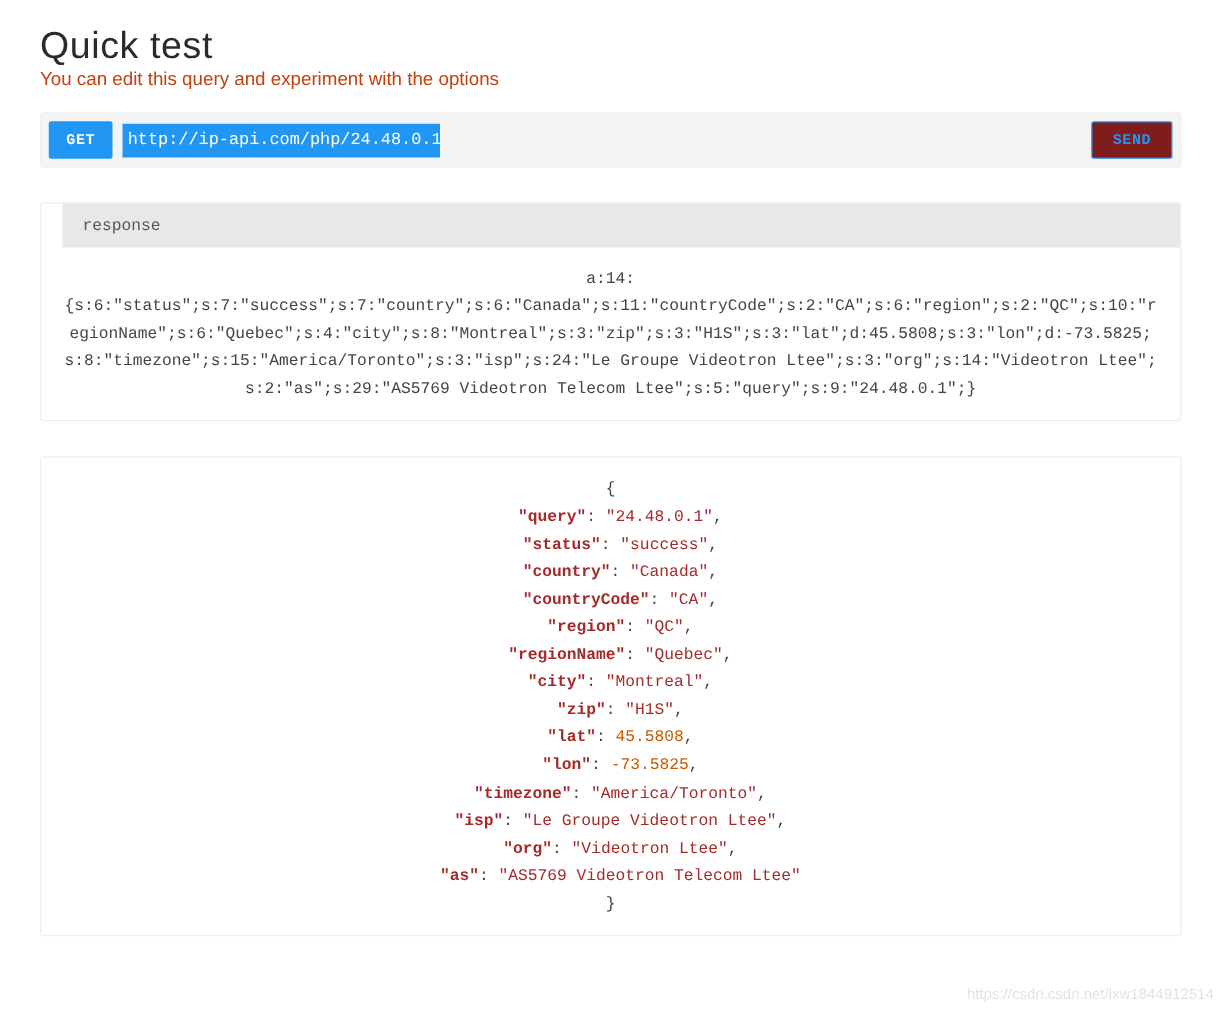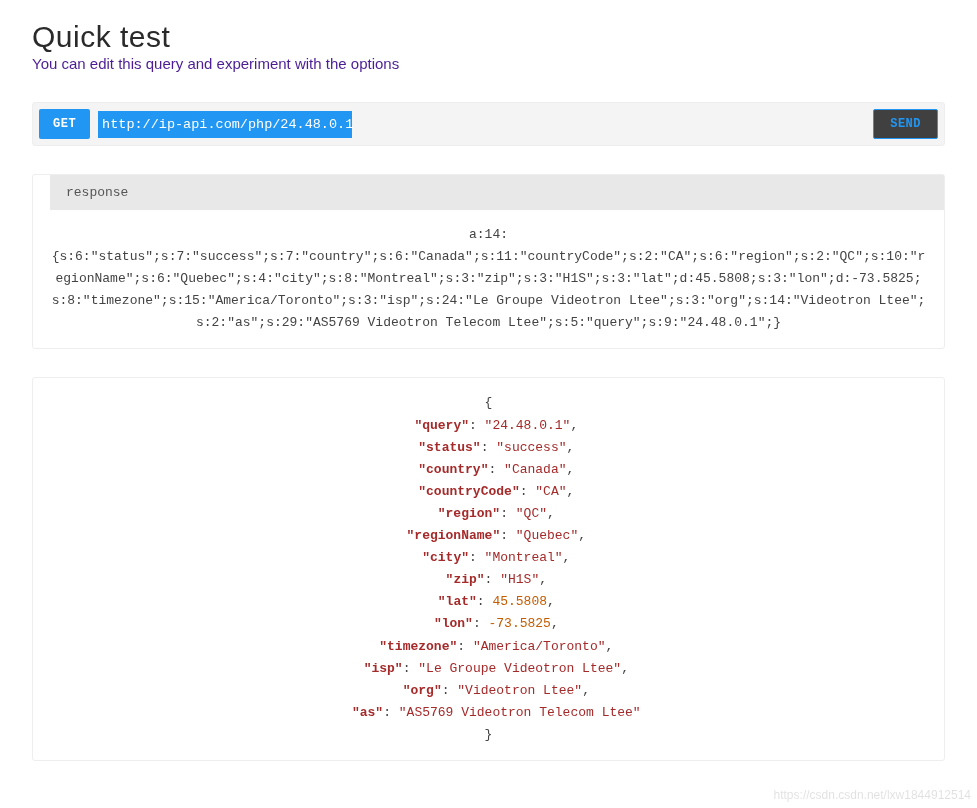--- a/index.html
+++ b/index.html
@@ -13,22 +13,22 @@
   h1.page-title {
     font-family: "Segoe UI Light", "Helvetica Neue", sans-serif;
     font-weight: 300;
     font-size: 30px;
     color: #2a2a2a;
     margin-bottom: 1px;
     letter-spacing: 0.5px;
   }
   p.subtitle {
     font-size: 15px;
-    color: #4c1d95;
-    margin-bottom: 30px;
+    color: #c2410c;
+    margin-bottom: 18px;
   }
   .query-bar {
     display: flex;
     align-items: center;
     background: #f4f4f4;
     border: 1px solid #eee;
     border-radius: 3px;
     padding: 6px;
     gap: 8px;
   }
@@ -49,21 +49,21 @@
     font-family: "SFMono-Regular", Consolas, "Liberation Mono", Menlo, monospace;
     font-size: 13.5px;
     border: none;
     background: transparent;
     color: #555;
     padding: 6px 16px;
     outline: none;
   }
   .url-input::selection { background: #2196f3; color: #fff; }
   .send-btn {
-    background: #404040;
+    background: #7f1d1d;
     color: #2196f3;
     border: 1px solid #2196f3;
     font-family: "SFMono-Regular", Consolas, "Liberation Mono", Menlo, monospace;
     font-size: 12px;
     font-weight: 600;
     padding: 7px 16px;
     border-radius: 2px;
     cursor: pointer;
     letter-spacing: 0.5px;
   }

